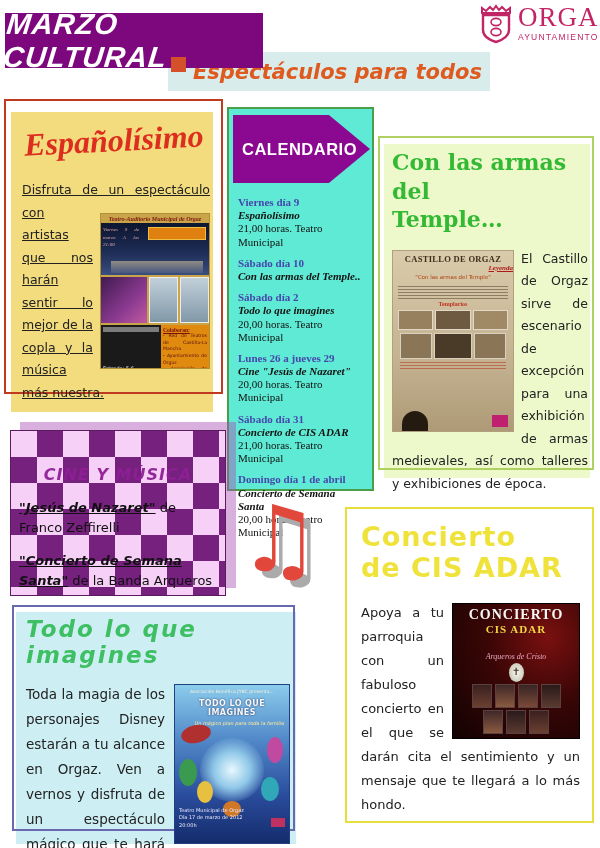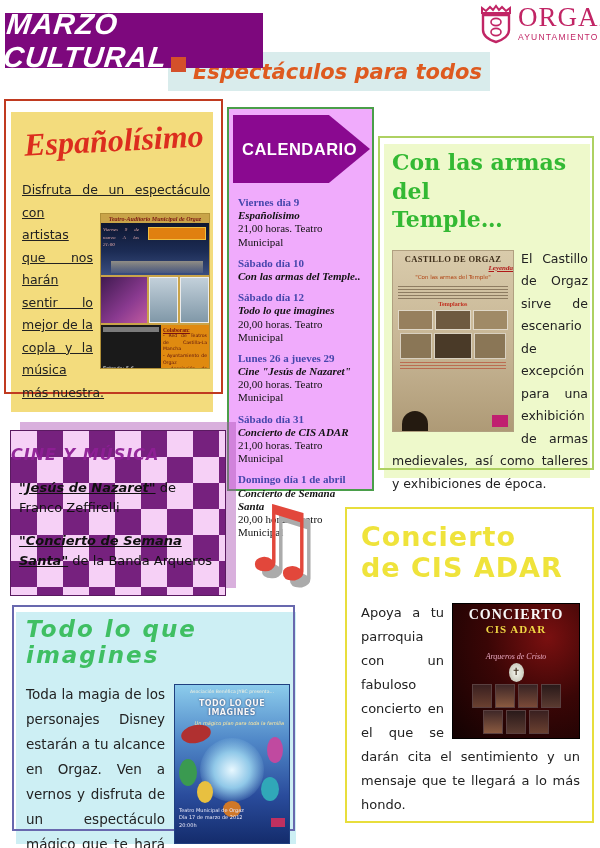--- a/index.html
+++ b/index.html
@@ -33,21 +33,21 @@
   .ep-photo-woman { flex:0 0 46px; background:linear-gradient(135deg,#401A50,#8A3A90 60%,#C05AA0); }
   .ep-thumb { flex:1; background:linear-gradient(#C2D0DA,#8098A8); border:1px solid #ECECEC; }
   .ep-row3 { display:flex; height:50px; margin-top:2px; }
   .ep-band { flex:0 0 60px; background:#1A1A1A; position:relative; }
   .ep-band-caption { position:absolute; left:2px; top:2px; right:2px; height:5px; background:rgba(220,220,220,0.5); }
   .ep-price { position:absolute; left:2px; bottom:2px; font-size:5px; color:#E8E8E8; }
   .ep-collab { flex:1; background:#E08A10; padding:2px 2px; font-size:4.6px; color:#5A1010; line-height:1.45; }
   .ep-collab-title { font:bold 5.5px "Liberation Serif", serif; text-decoration:underline; color:#7A1010; }
 
   
-  .cal-box { position:absolute; left:227px; top:107px; width:147px; height:384px; background:#f0abfc; border:2px solid #4A9E4A; z-index:2; }
+  .cal-box { position:absolute; left:227px; top:107px; width:147px; height:384px; background:#5eead4; border:2px solid #4A9E4A; z-index:2; }
   .pennant { position:relative; margin:6px 0 0 4px; width:137px; height:68px; background:#8A0990; clip-path:polygon(0 0, 70% 0, 100% 50%, 70% 100%, 0 100%); display:flex; align-items:center; }
   .pennant-text { color:#fff; font:bold 16.5px "Liberation Sans", sans-serif; letter-spacing:0.5px; padding-left:9px; }
   .events { margin:13px 8px 0 9px; font-family:"Liberation Serif", serif; font-size:11px; line-height:1.2; color:#111; }
   .event { margin-bottom:8px; }
   .event-date { font-weight:bold; color:#4646AC; }
   .event-name { font-weight:bold; font-style:italic; }
   .event-details { white-space:pre-line; }
 
   
   .temple-fill { position:absolute; left:384px; top:144px; width:206px; height:334px; background:#EEF9CB; z-index:1; }
@@ -71,21 +71,21 @@
   .cp-arch { position:absolute; bottom:0; left:9px; width:26px; height:20px; background:#241A10; border-radius:13px 13px 0 0; }
   .cp-badge { position:absolute; bottom:4px; right:5px; width:16px; height:12px; background:#C02070; }
 
   
   .checker-box { position:absolute; left:10px; top:430px; width:216px; height:166px; border:1px solid #5A1A60; z-index:2;
     background-color:#F6D0F6;
     background-image:linear-gradient(45deg,#76217E 25%,transparent 25%,transparent 75%,#76217E 75%),
                      linear-gradient(45deg,#76217E 25%,transparent 25%,transparent 75%,#76217E 75%);
     background-size:52px 52px; background-position:0 0,26px 26px;
     box-shadow:10px -8px 0 rgba(170,80,180,0.45); }
-  .checker-title { text-align:left; margin-top:14px; font:italic bold 16px "DejaVu Sans", sans-serif; color:rgba(142,31,150,0.95); letter-spacing:1px; }
+  .checker-title { text-align:center; margin-top:34px; font:italic bold 16px "DejaVu Sans", sans-serif; color:rgba(142,31,150,0.95); letter-spacing:1px; }
   .checker-item { margin:14px 8px 0; font-size:13px; line-height:1.5; color:#101010; text-align:left; }
   .ci-name { font-weight:bold; font-style:italic; text-decoration:underline; }
 
   
   .music-note { position:absolute; left:238px; top:494px; font-size:92px; line-height:1; color:#E2473B; text-shadow:7px 7px 0 #ABABAB; z-index:2; font-family:"DejaVu Sans", sans-serif; }
 
   
   .cis-box { position:absolute; left:345px; top:507px; width:249px; height:316px; background:#fff; border:2px solid #E8DE3C; z-index:2; padding:12px 12px 0 14px; }
   .cis-title { font:bold 27px "DejaVu Sans", sans-serif; color:#EFE33B; line-height:1.15; letter-spacing:1px; white-space:pre-line; }
   .cis-body { margin-top:18px; font-size:13px; line-height:1.85; text-align:justify; color:#222; overflow-wrap:break-word; }
@@ -194,21 +194,21 @@
       <div class="event">
         <div class="event-date">Viernes día 9</div>
         <div class="event-name">Españolísimo</div>
         <div class="event-details">21,00 horas. Teatro Municipal</div>
       </div>
       <div class="event">
         <div class="event-date">Sábado día 10</div>
         <div class="event-name">Con las armas del Temple..</div>
       </div>
       <div class="event">
-        <div class="event-date">Sábado día 12</div>
+        <div class="event-date">Sábado día 2</div>
         <div class="event-name">Todo lo que imagines</div>
         <div class="event-details">20,00 horas. Teatro Municipal</div>
       </div>
       <div class="event">
         <div class="event-date">Lunes 26 a jueves 29</div>
         <div class="event-name">Cine "Jesús de Nazaret"</div>
         <div class="event-details">20,00 horas. Teatro Municipal</div>
       </div>
       <div class="event">
         <div class="event-date">Sábado día 31</div>

